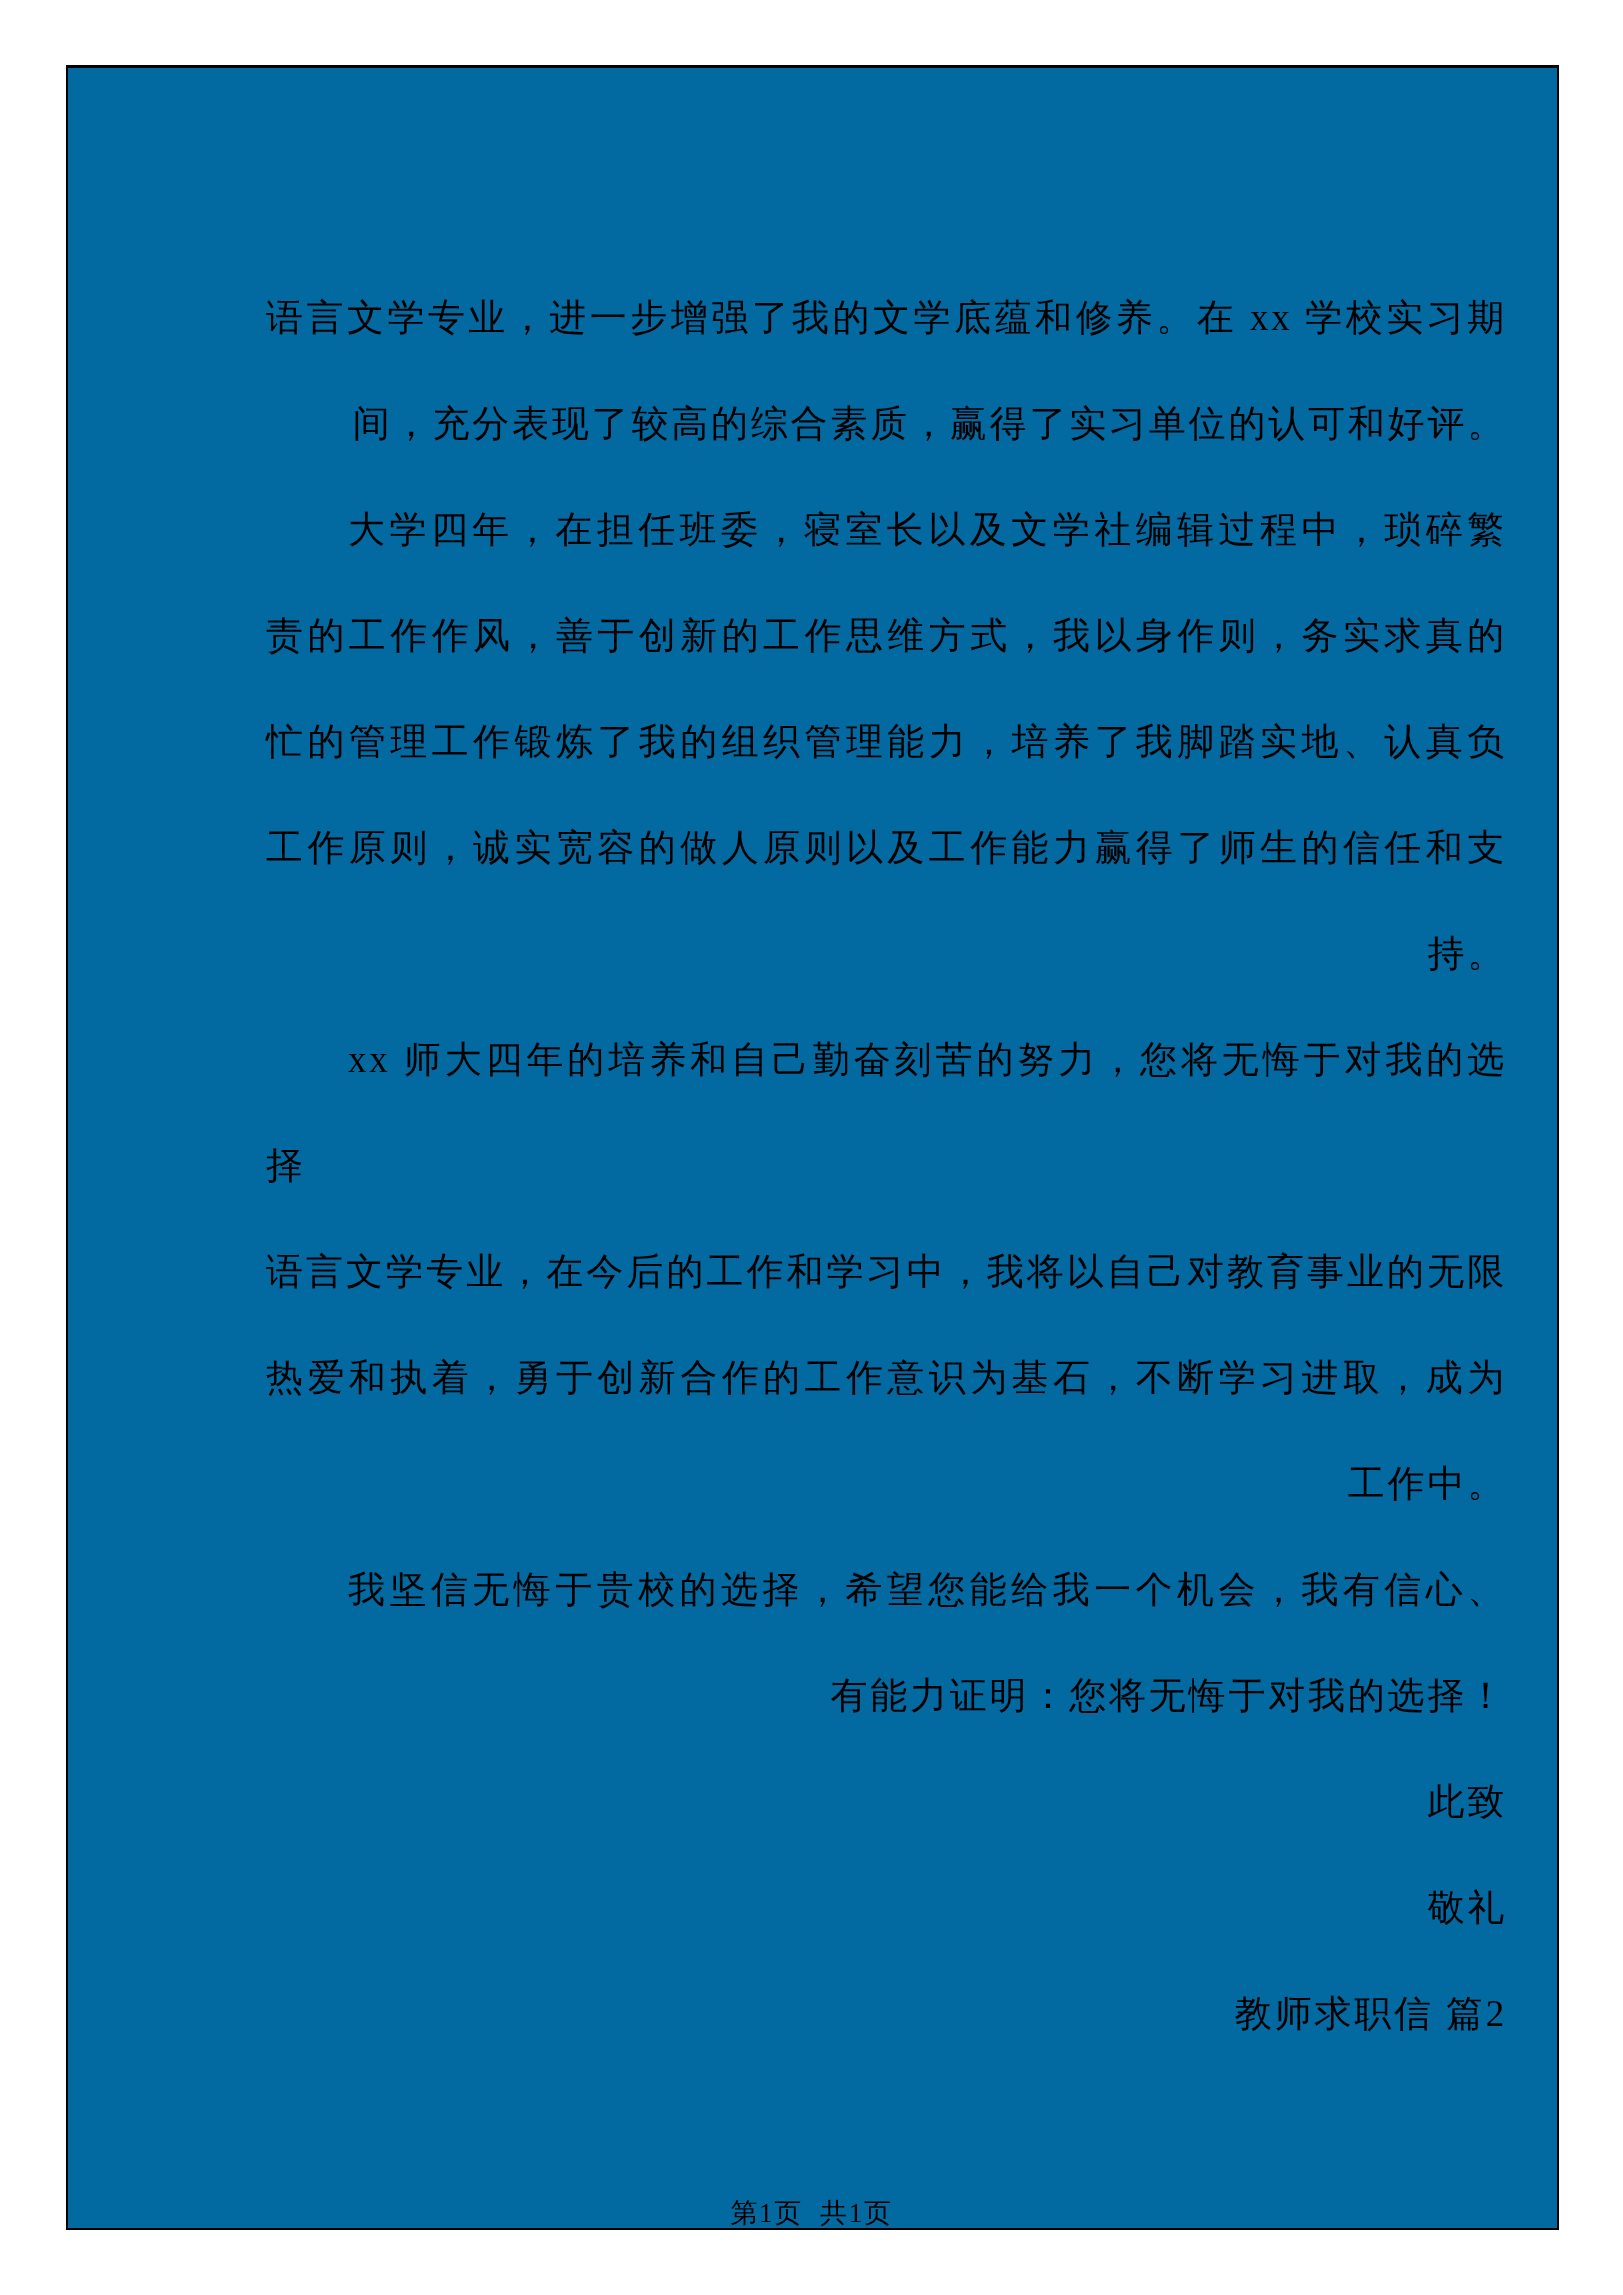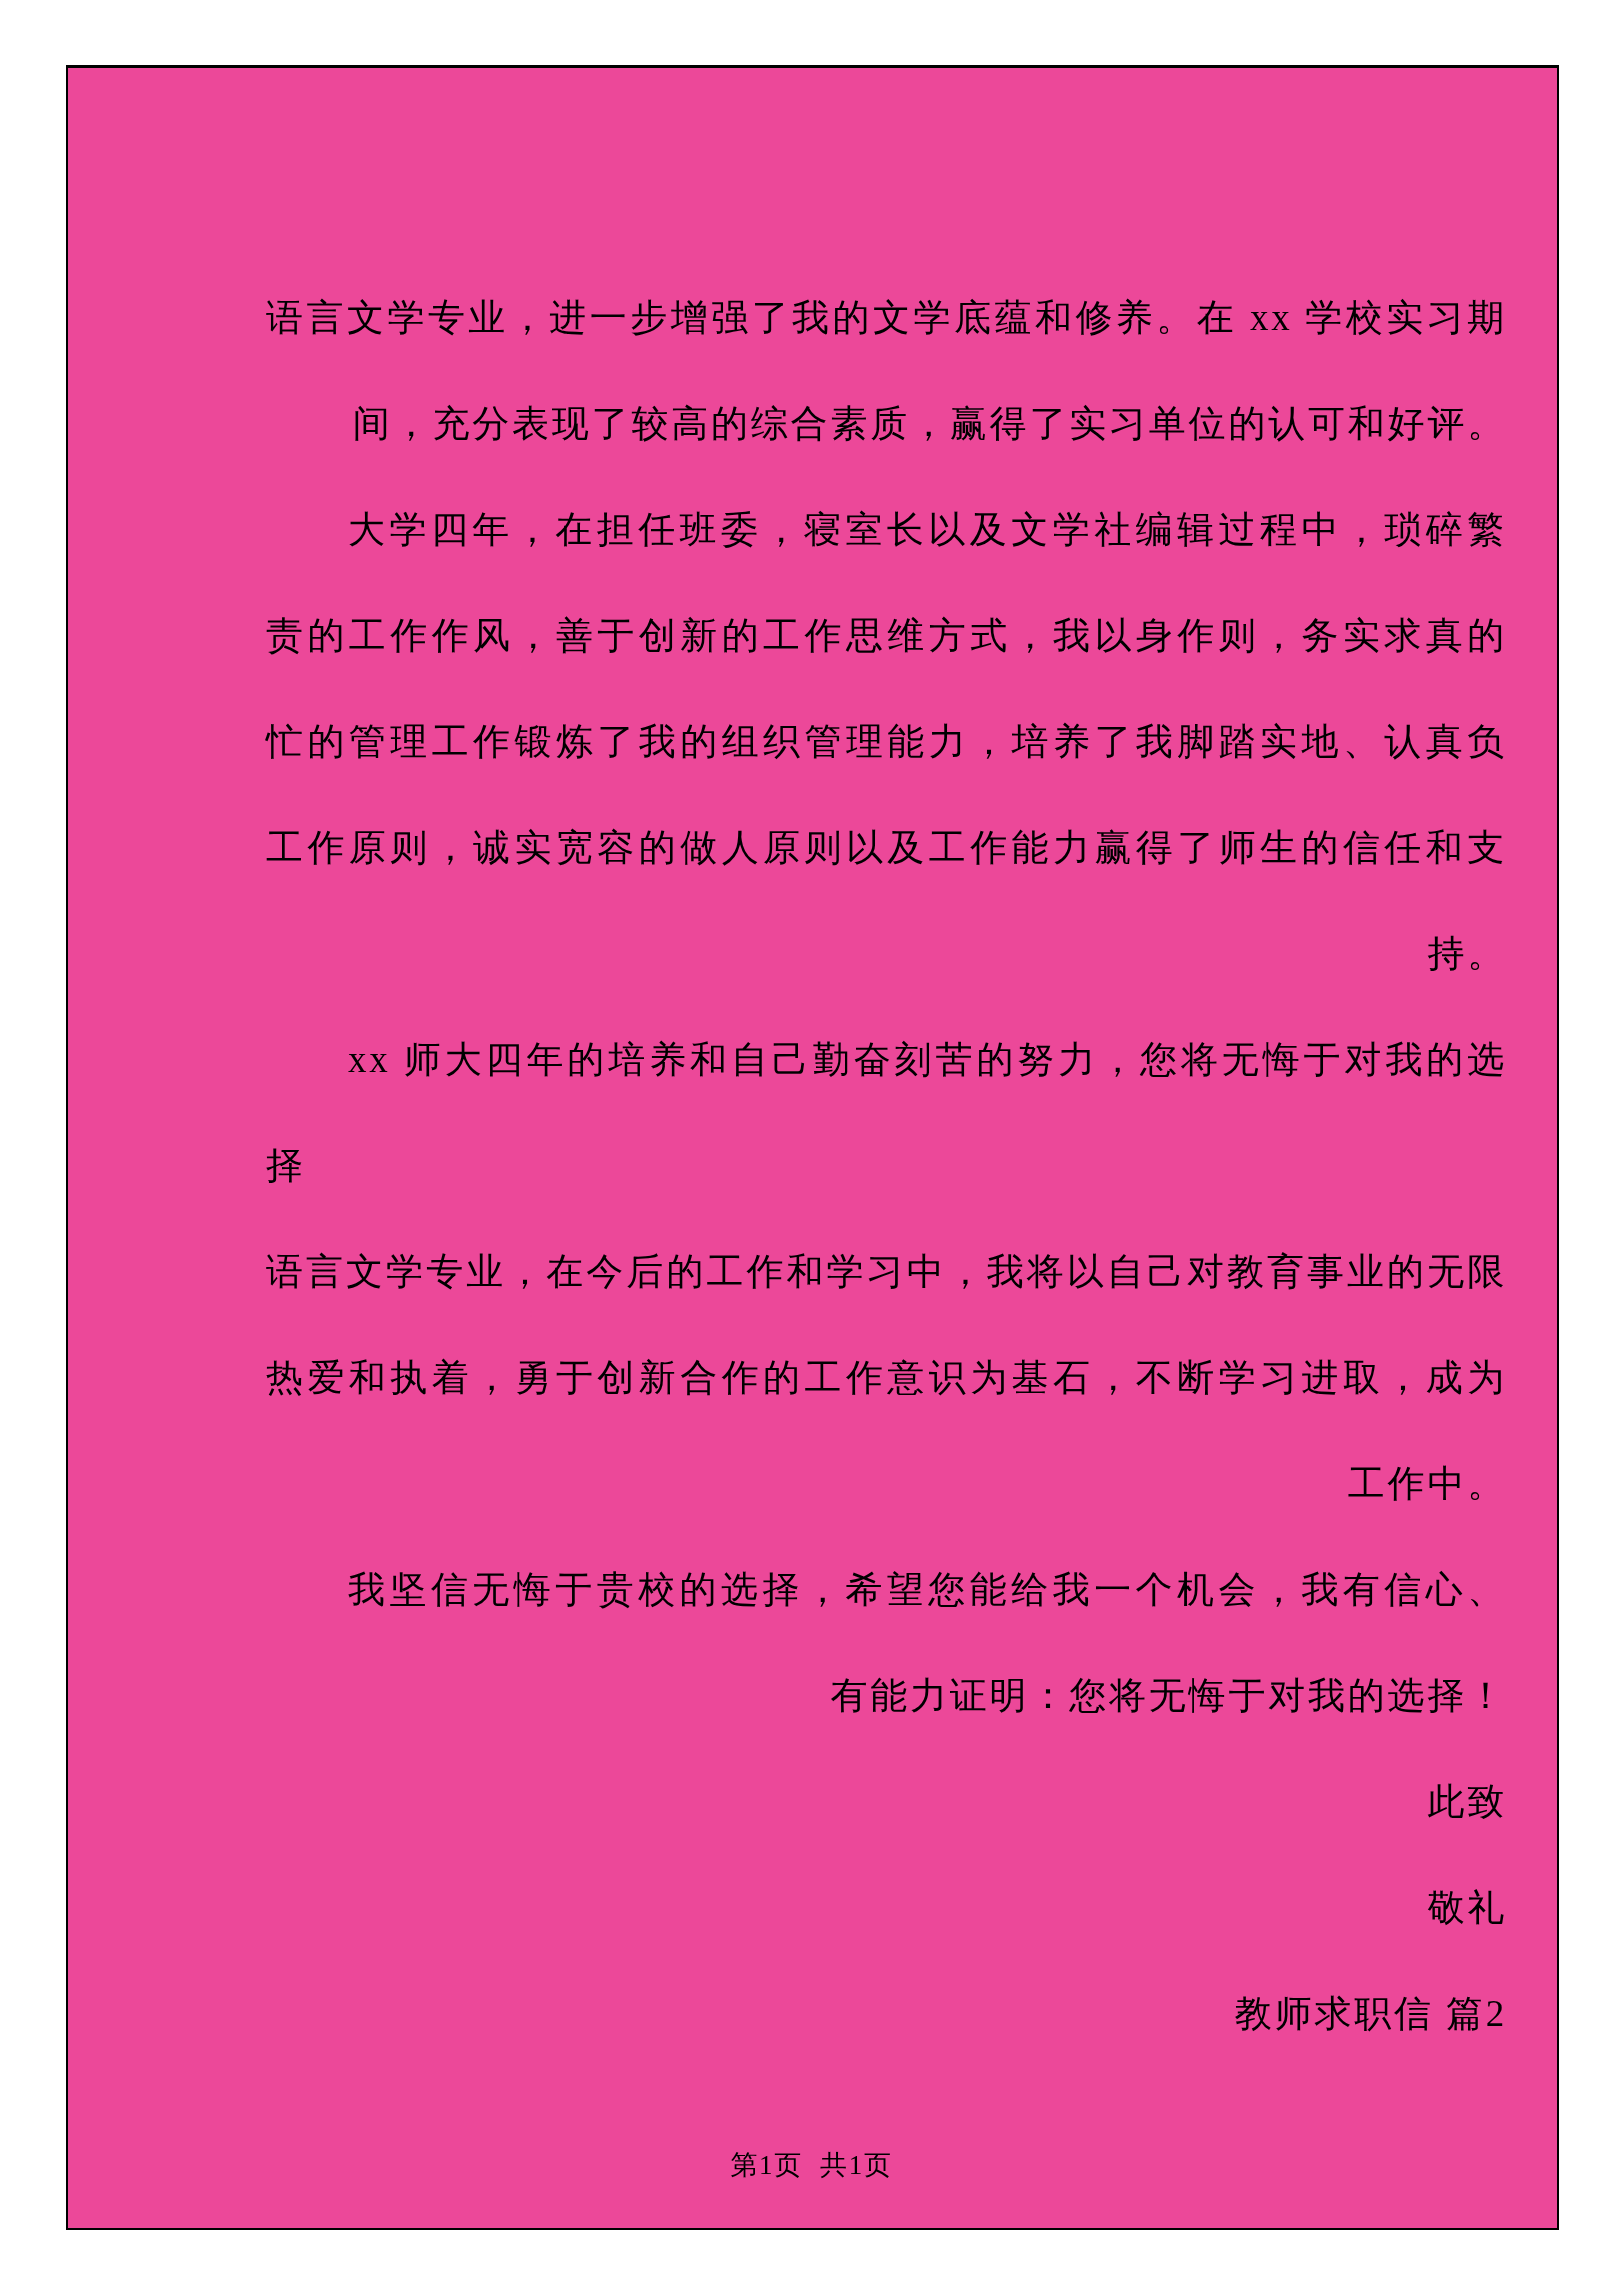--- a/index.html
+++ b/index.html
@@ -16,21 +16,21 @@
   }
   .frame {
     position: absolute;
     left: 66px;
     top: 65px;
     width: 1493px;
     height: 2165px;
     box-sizing: border-box;
     border: 2.2px solid #000000;
     border-top-width: 3.4px;
-    background: #ec4899;
+    background: #0369a1;
   }
   .content {
     position: absolute;
     left: 198px;
     top: 197px;
     width: 1241px;
     font-size: 37px;
     line-height: 106px;
     letter-spacing: 2.8px;
     white-space: nowrap;
@@ -54,20 +54,21 @@
     width: 1623px;
     text-align: center;
     font-size: 27px;
     letter-spacing: 1.7px;
   }
   .footer .part {
     display: inline-block;
   }
   .footer .part + .part {
     margin-left: 17px;
+    margin-top: 48px;
   }
 </style>
 </head>
 <body>
 
 <div class="frame">
   <div class="content" id="content">
       <div class="line justify">语言文学专业，进一步增强了我的文学底蕴和修养。在 xx 学校实习期</div>
       <div class="line">间，充分表现了较高的综合素质，赢得了实习单位的认可和好评。</div>
       <div class="line indent justify">大学四年，在担任班委，寝室长以及文学社编辑过程中，琐碎繁</div>

